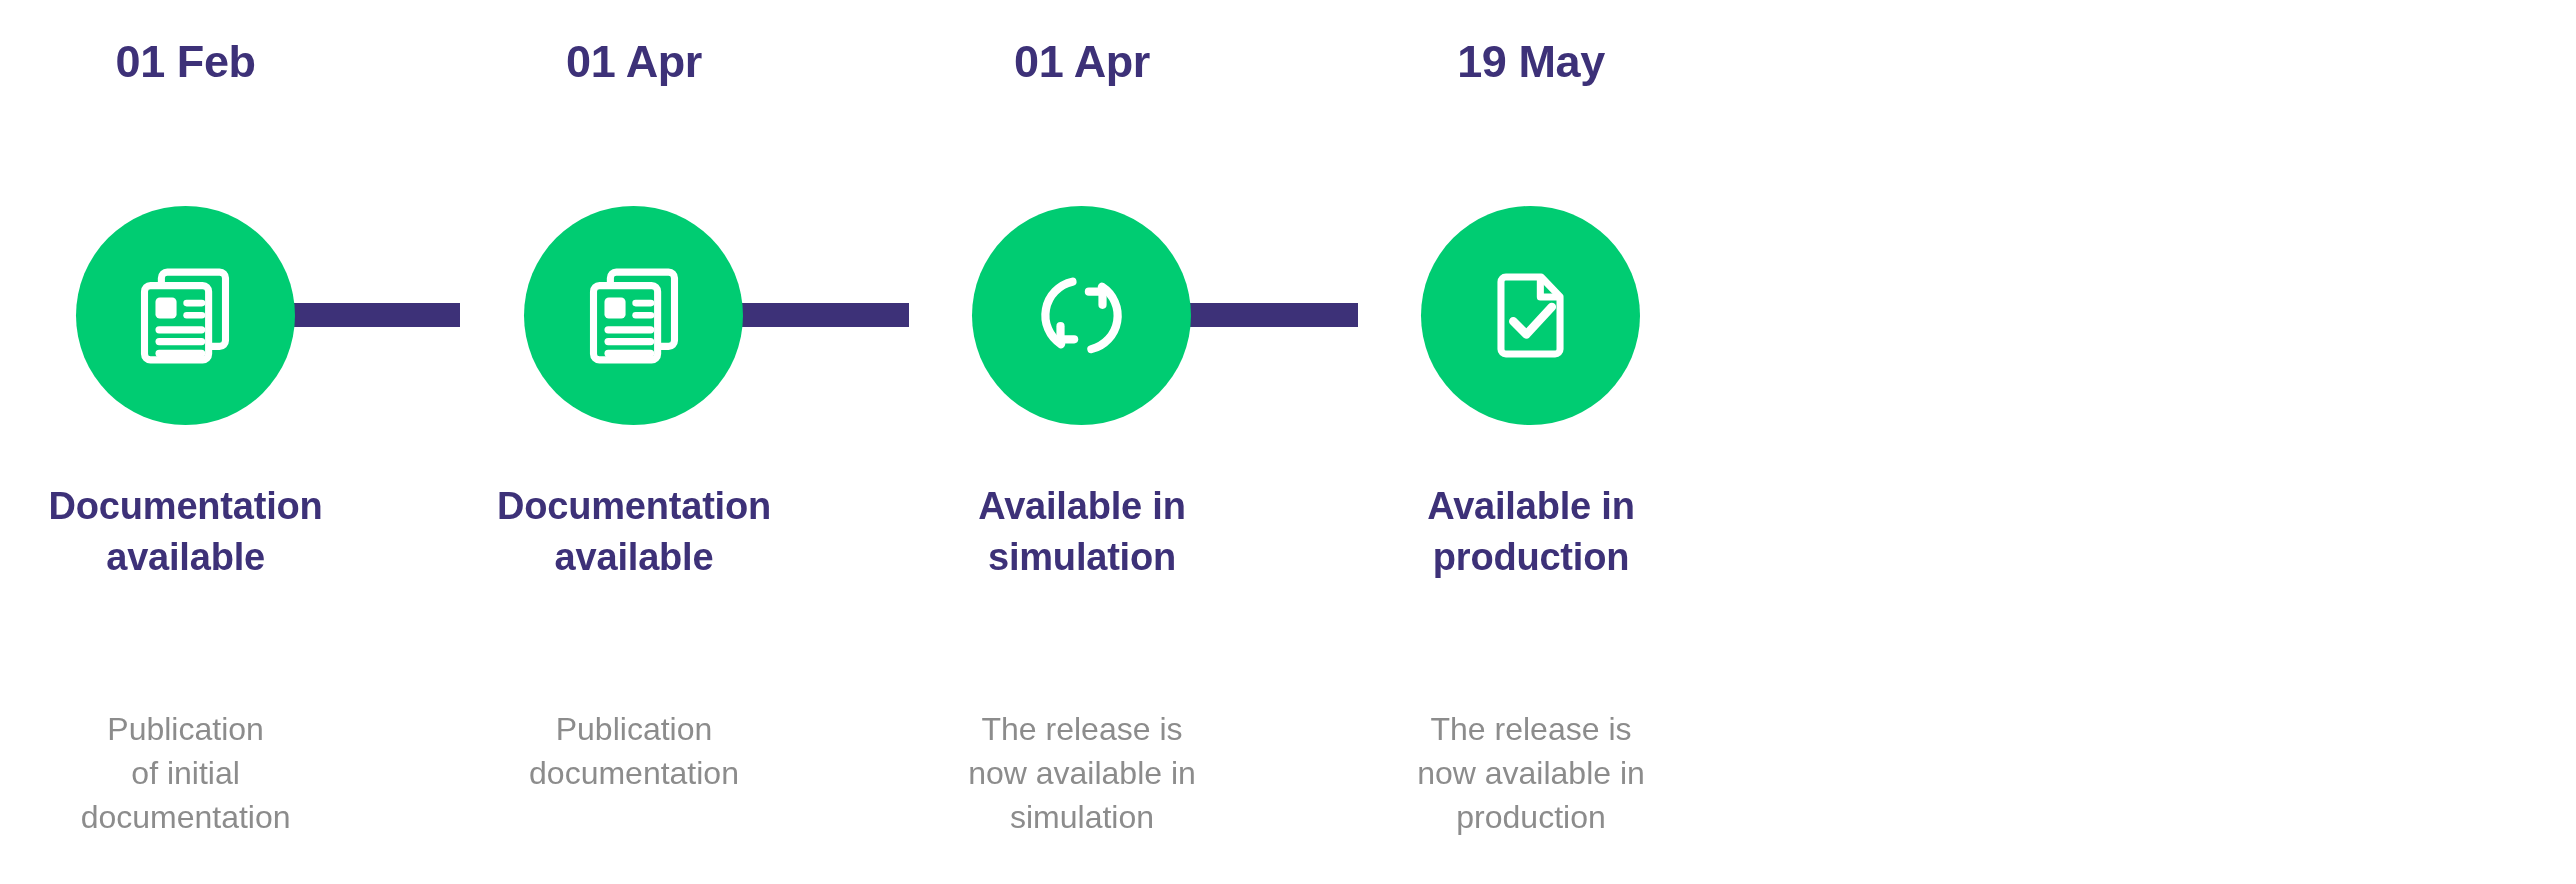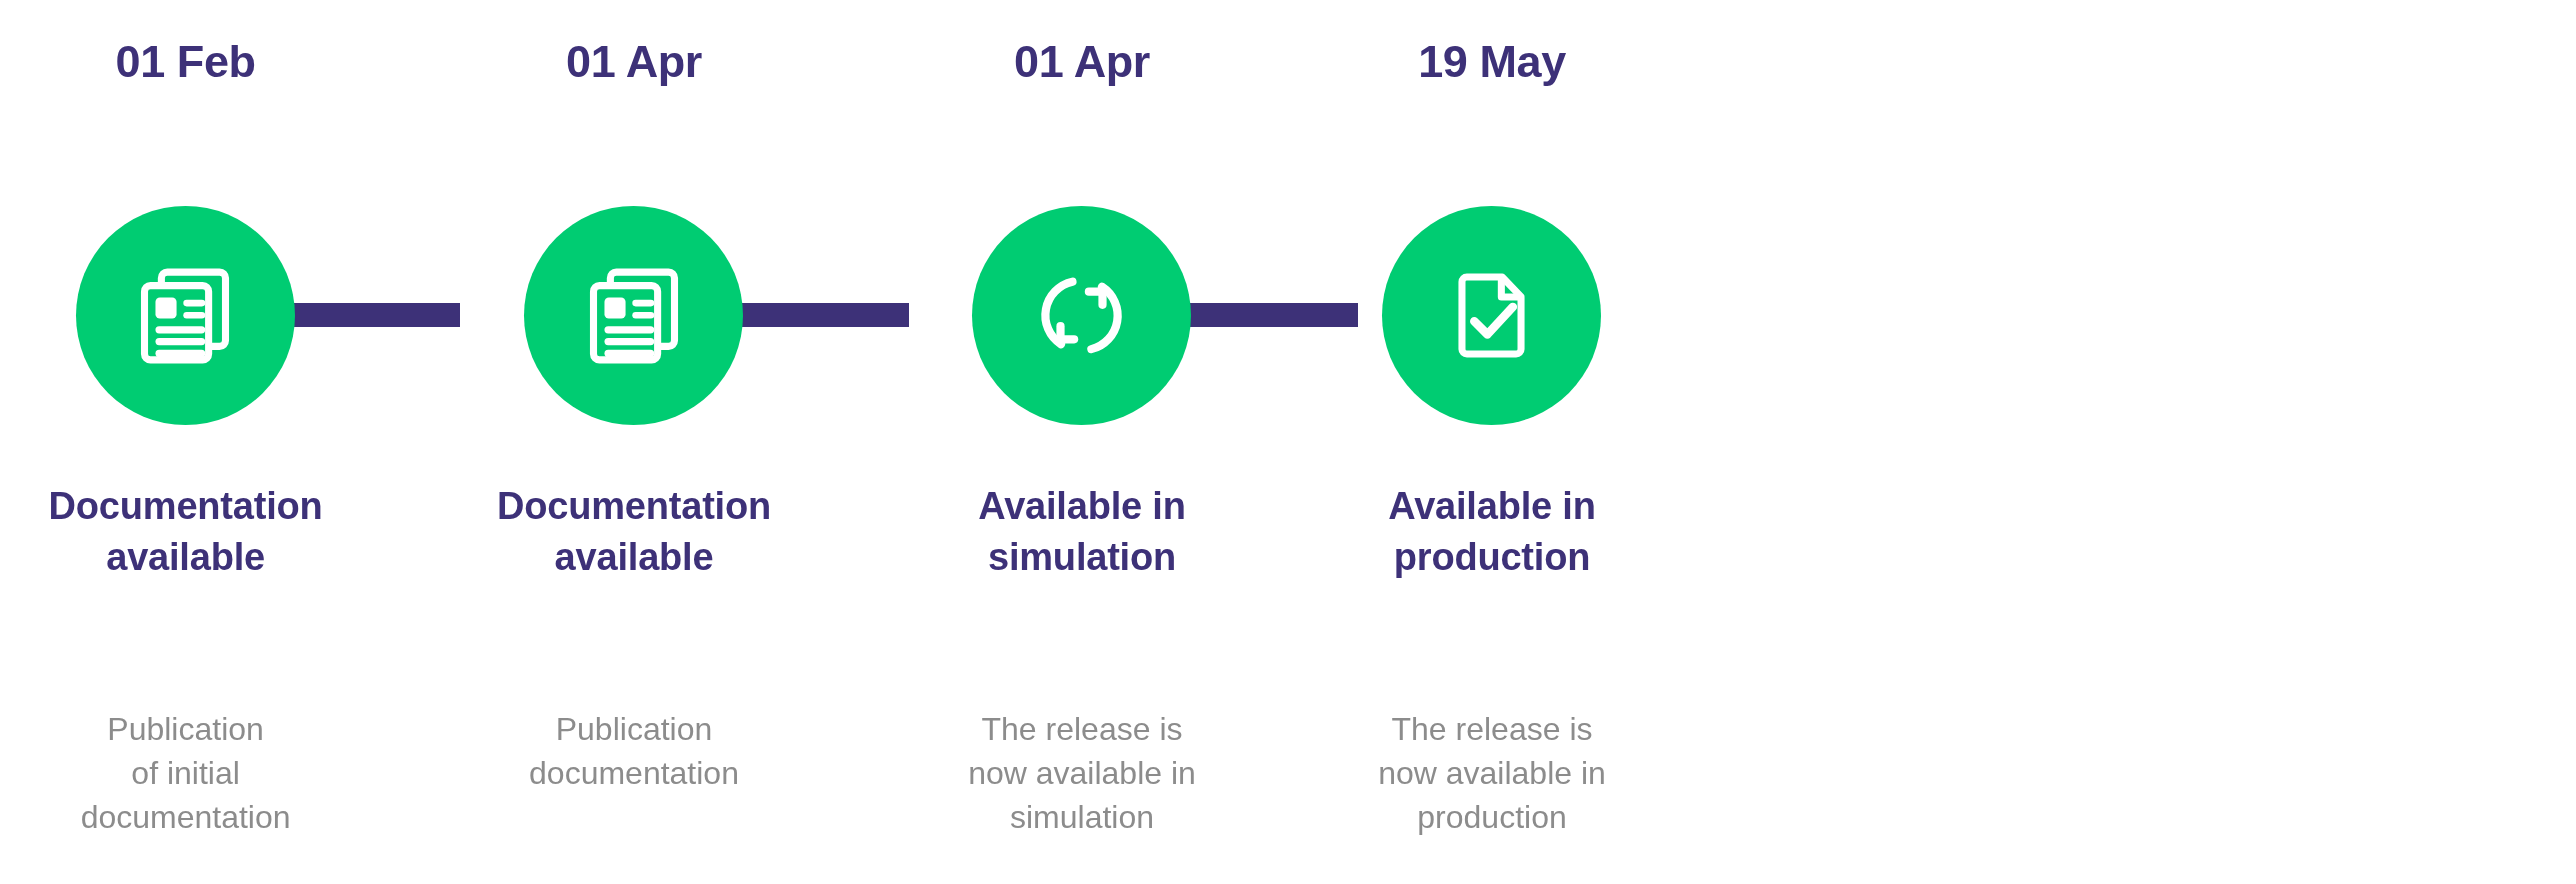--- a/index.html
+++ b/index.html
@@ -194,21 +194,21 @@
         <div>Available in</div>
         <div>simulation</div>
       </div>
       <div class="desc">
         <div>The release is</div>
         <div>now available in</div>
         <div>simulation</div>
       </div>
     </div>
 
-    <div class="milestone" style="left:1318px;">
+    <div class="milestone" style="left:1357px;">
       <div class="date">19 May</div>
       <div class="circle">
         <span>
           <svg width="105" height="105" viewBox="0 0 64 64" fill="none" xmlns="http://www.w3.org/2000/svg">
             <path d="M14 11.5 A3 3 0 0 1 17 8.5 H38.5 L50 20.5 V52.5 A3 3 0 0 1 47 55.5 H17 A3 3 0 0 1 14 52.5 Z" stroke="#ffffff" stroke-width="4.3" stroke-linejoin="round" fill="none"></path>
             <path d="M38 8.8 V20.7 H49.8" stroke="#ffffff" stroke-width="4.3" stroke-linejoin="round" fill="none"></path>
             <path d="M21.5 35.5 L29.5 43.5 L45 26.8" stroke="#ffffff" stroke-width="5.2" stroke-linecap="round" stroke-linejoin="round" fill="none"></path>
           </svg>
         </span>
       </div>

